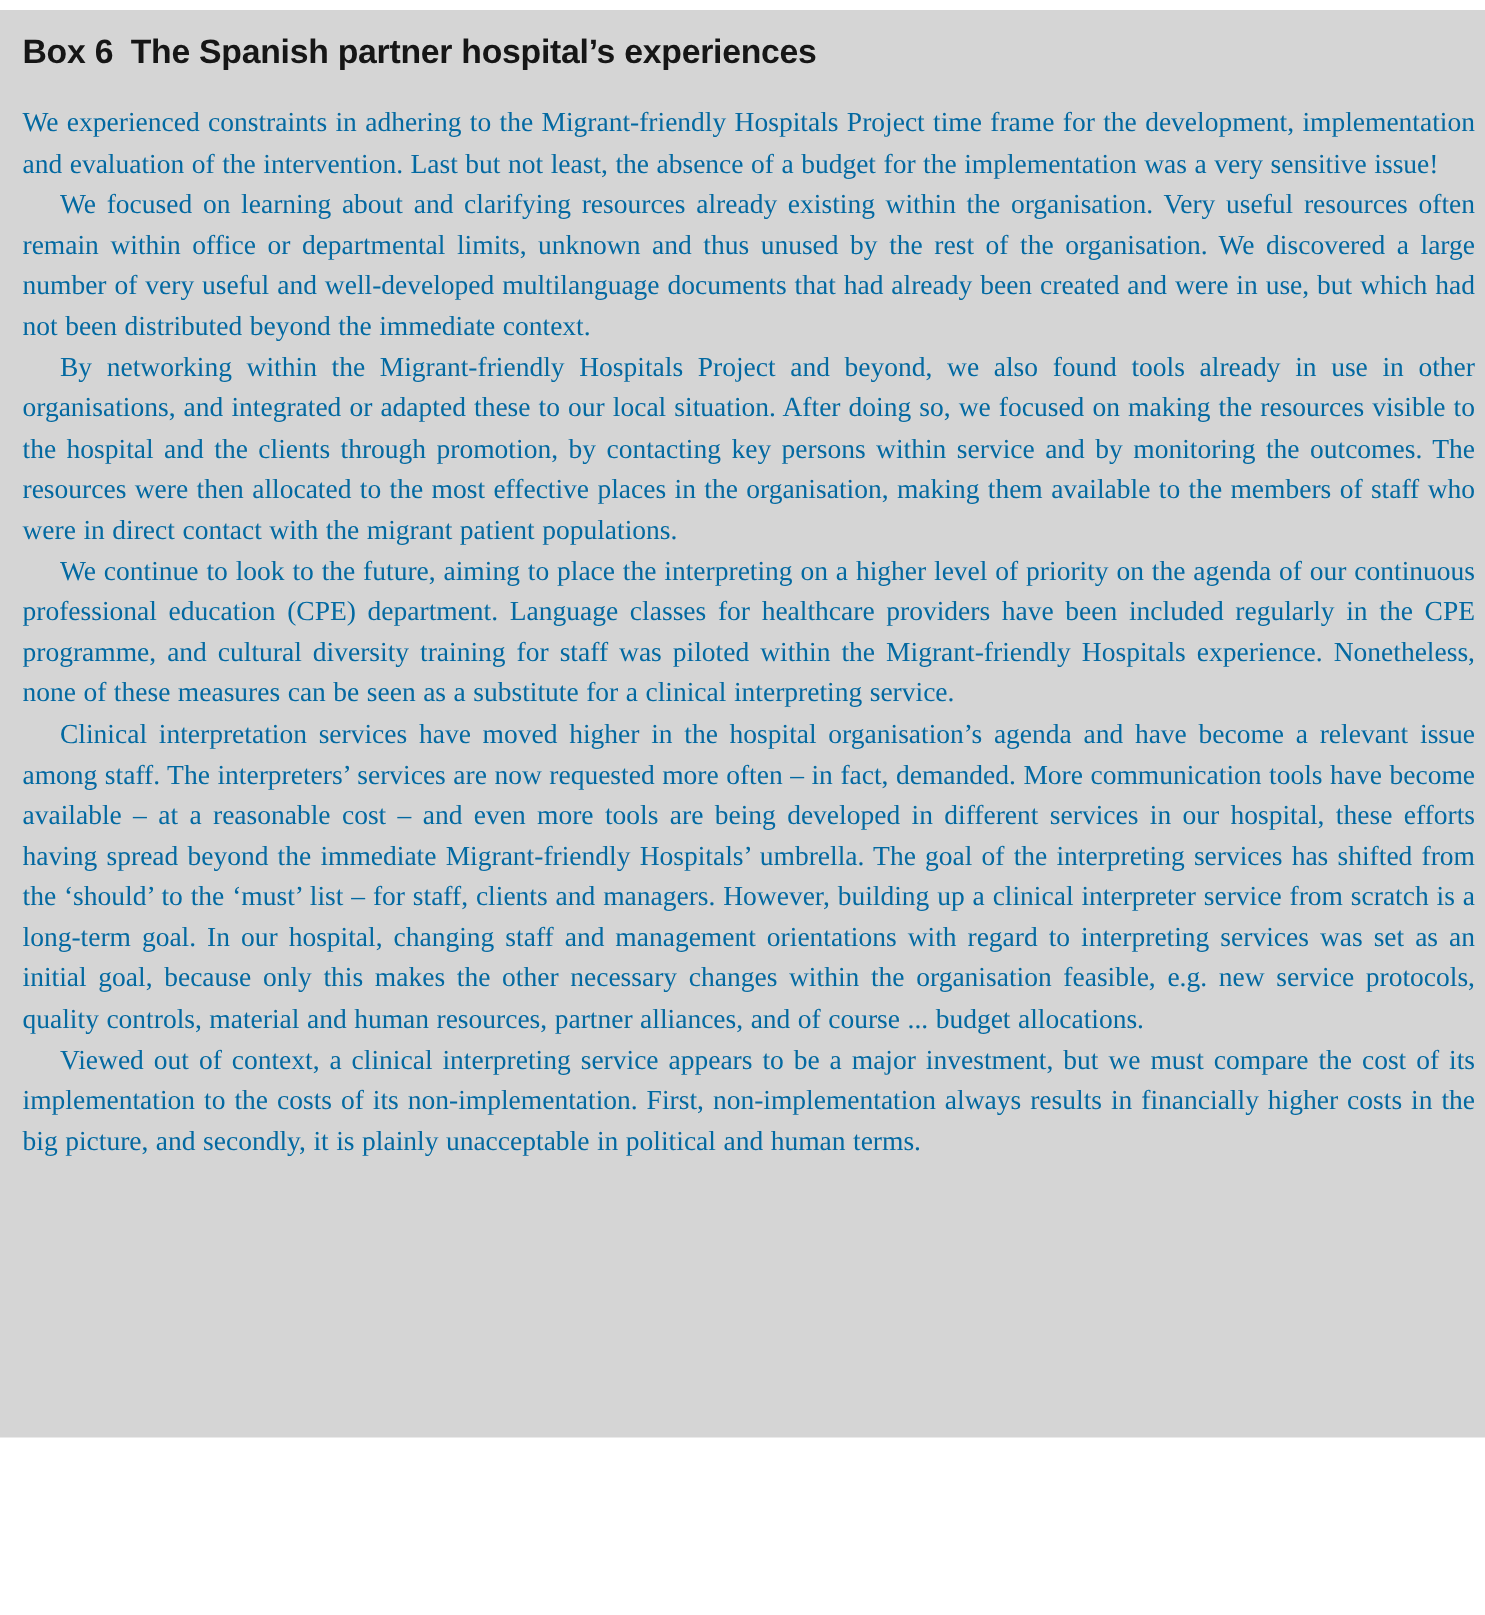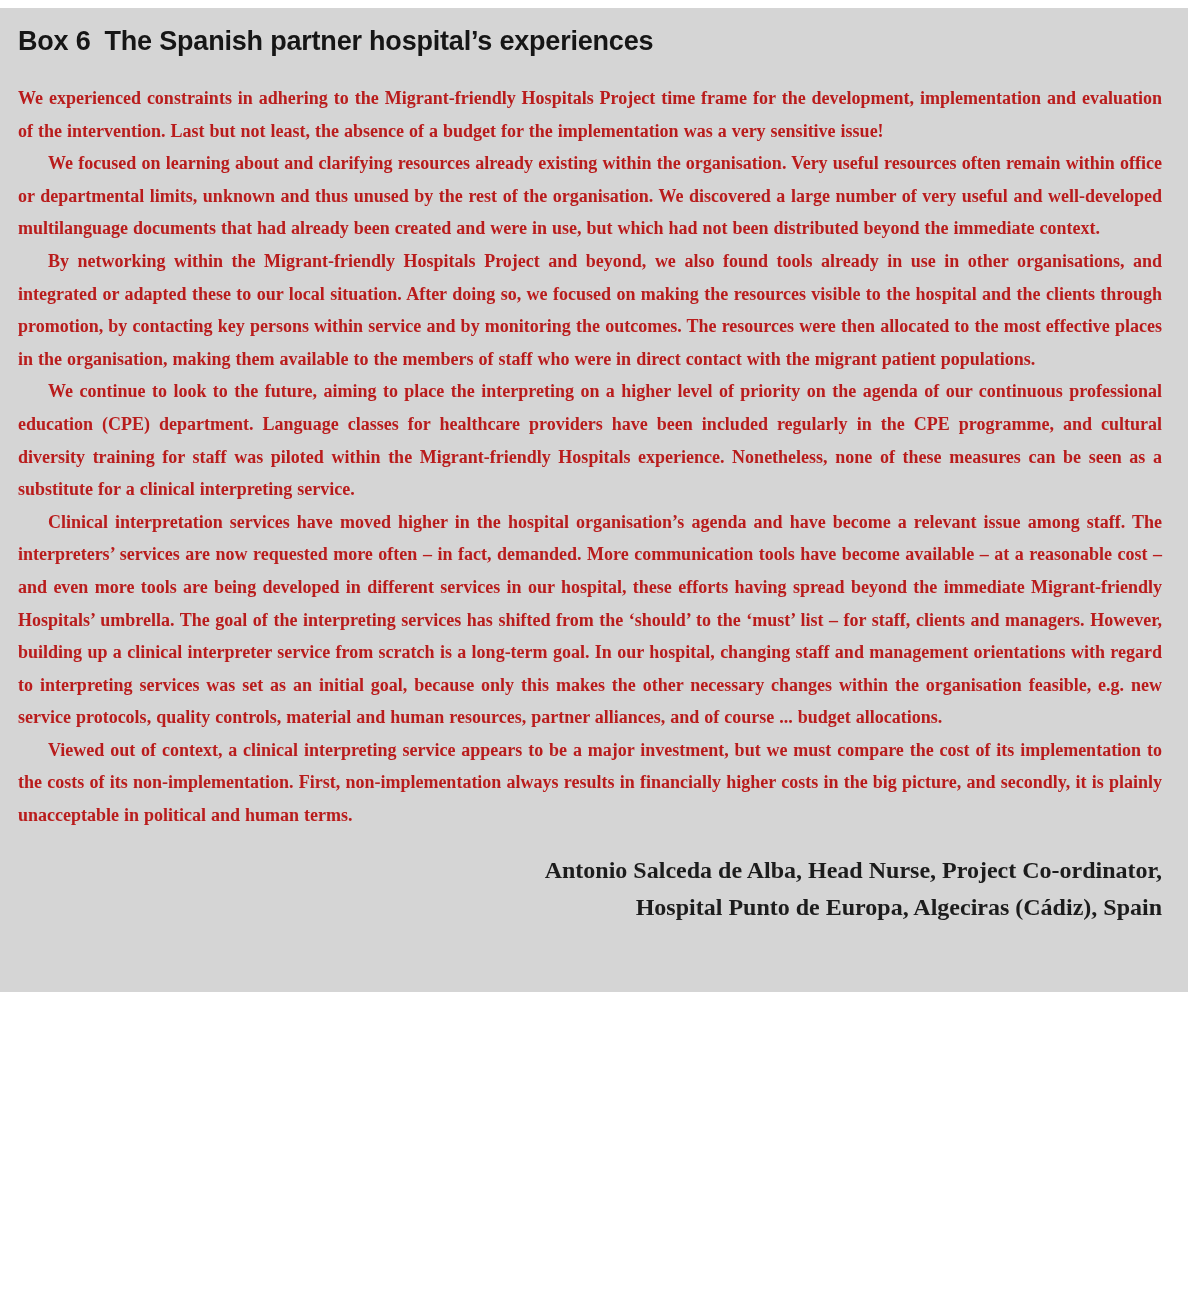--- a/index.html
+++ b/index.html
@@ -10,46 +10,45 @@
   body {
     width: 1188px;
     height: 1292px;
     overflow: hidden;
     font-family: "Liberation Serif", serif;
   }
   .box {
     box-sizing: border-box;
     margin-top: 8px;
     width: 1188px;
-    height: 984px;
+    height: 1142px;
     background: #d5d5d5;
-    padding: 18px 26px 20px 18px;
+    padding: 18px 8px 20px 18px;
     color: #1f1f1f;
   }
   .box-heading {
     font-family: "Liberation Sans", sans-serif;
     font-size: 27px;
     line-height: 30px;
     color: #161616;
     margin: 0 0 26px 0;
     letter-spacing: -0.2px;
   }
   .box-heading .label {
     font-weight: 700;
     margin-right: 14px;
   }
   .box-body p {
     margin: 0;
     font-family: "Liberation Serif", serif;
-    font-size: 18px;
+    font-size: 22px;
     line-height: 32.6px;
     text-align: justify;
-    color: #b91c1c;
+    color: #0369a1;
     word-spacing: 0.5px;
-    font-weight: bold;
   }
   .box-body p.indent {
     text-indent: 30px;
   }
   .attribution {
     margin-top: 20px;
     text-align: right;
     font-family: "Liberation Serif", serif;
     font-weight: 700;
     font-size: 24px;
@@ -65,17 +64,13 @@
     <span class="label">Box 6</span><span>The Spanish partner hospital’s experiences</span>
   </h2>
   <div class="box-body">
     <p>We experienced constraints in adhering to the Migrant-friendly Hospitals Project time frame for the development, implementation and evaluation of the intervention. Last but not least, the absence of a budget for the implementation was a very sensitive issue!</p>
     <p class="indent">We focused on learning about and clarifying resources already existing within the organisation. Very useful resources often remain within office or departmental limits, unknown and thus unused by the rest of the organisation. We discovered a large number of very useful and well-developed multilanguage documents that had already been created and were in use, but which had not been distributed beyond the immediate context.</p>
     <p class="indent">By networking within the Migrant-friendly Hospitals Project and beyond, we also found tools already in use in other organisations, and integrated or adapted these to our local situation. After doing so, we focused on making the resources visible to the hospital and the clients through promotion, by contacting key persons within service and by monitoring the outcomes. The resources were then allocated to the most effective places in the organisation, making them available to the members of staff who were in direct contact with the migrant patient populations.</p>
     <p class="indent">We continue to look to the future, aiming to place the interpreting on a higher level of priority on the agenda of our continuous professional education (CPE) department. Language classes for healthcare providers have been included regularly in the CPE programme, and cultural diversity training for staff was piloted within the Migrant-friendly Hospitals experience. Nonetheless, none of these measures can be seen as a substitute for a clinical interpreting service.</p>
     <p class="indent">Clinical interpretation services have moved higher in the hospital organisation’s agenda and have become a relevant issue among staff. The interpreters’ services are now requested more often – in fact, demanded. More communication tools have become available – at a reasonable cost – and even more tools are being developed in different services in our hospital, these efforts having spread beyond the immediate Migrant-friendly Hospitals’ umbrella. The goal of the interpreting services has shifted from the ‘should’ to the ‘must’ list – for staff, clients and managers. However, building up a clinical interpreter service from scratch is a long-term goal. In our hospital, changing staff and management orientations with regard to interpreting services was set as an initial goal, because only this makes the other necessary changes within the organisation feasible, e.g. new service protocols, quality controls, material and human resources, partner alliances, and of course ... budget allocations.</p>
     <p class="indent">Viewed out of context, a clinical interpreting service appears to be a major investment, but we must compare the cost of its implementation to the costs of its non-implementation. First, non-implementation always results in financially higher costs in the big picture, and secondly, it is plainly unacceptable in political and human terms.</p>
   </div>
-  <div class="attribution">
-    <div>Antonio Salceda de Alba, Head Nurse, Project Co-ordinator,</div>
-    <div>Hospital Punto de Europa, Algeciras (Cádiz), Spain</div>
-  </div>
 </div>
 
 </body></html>

